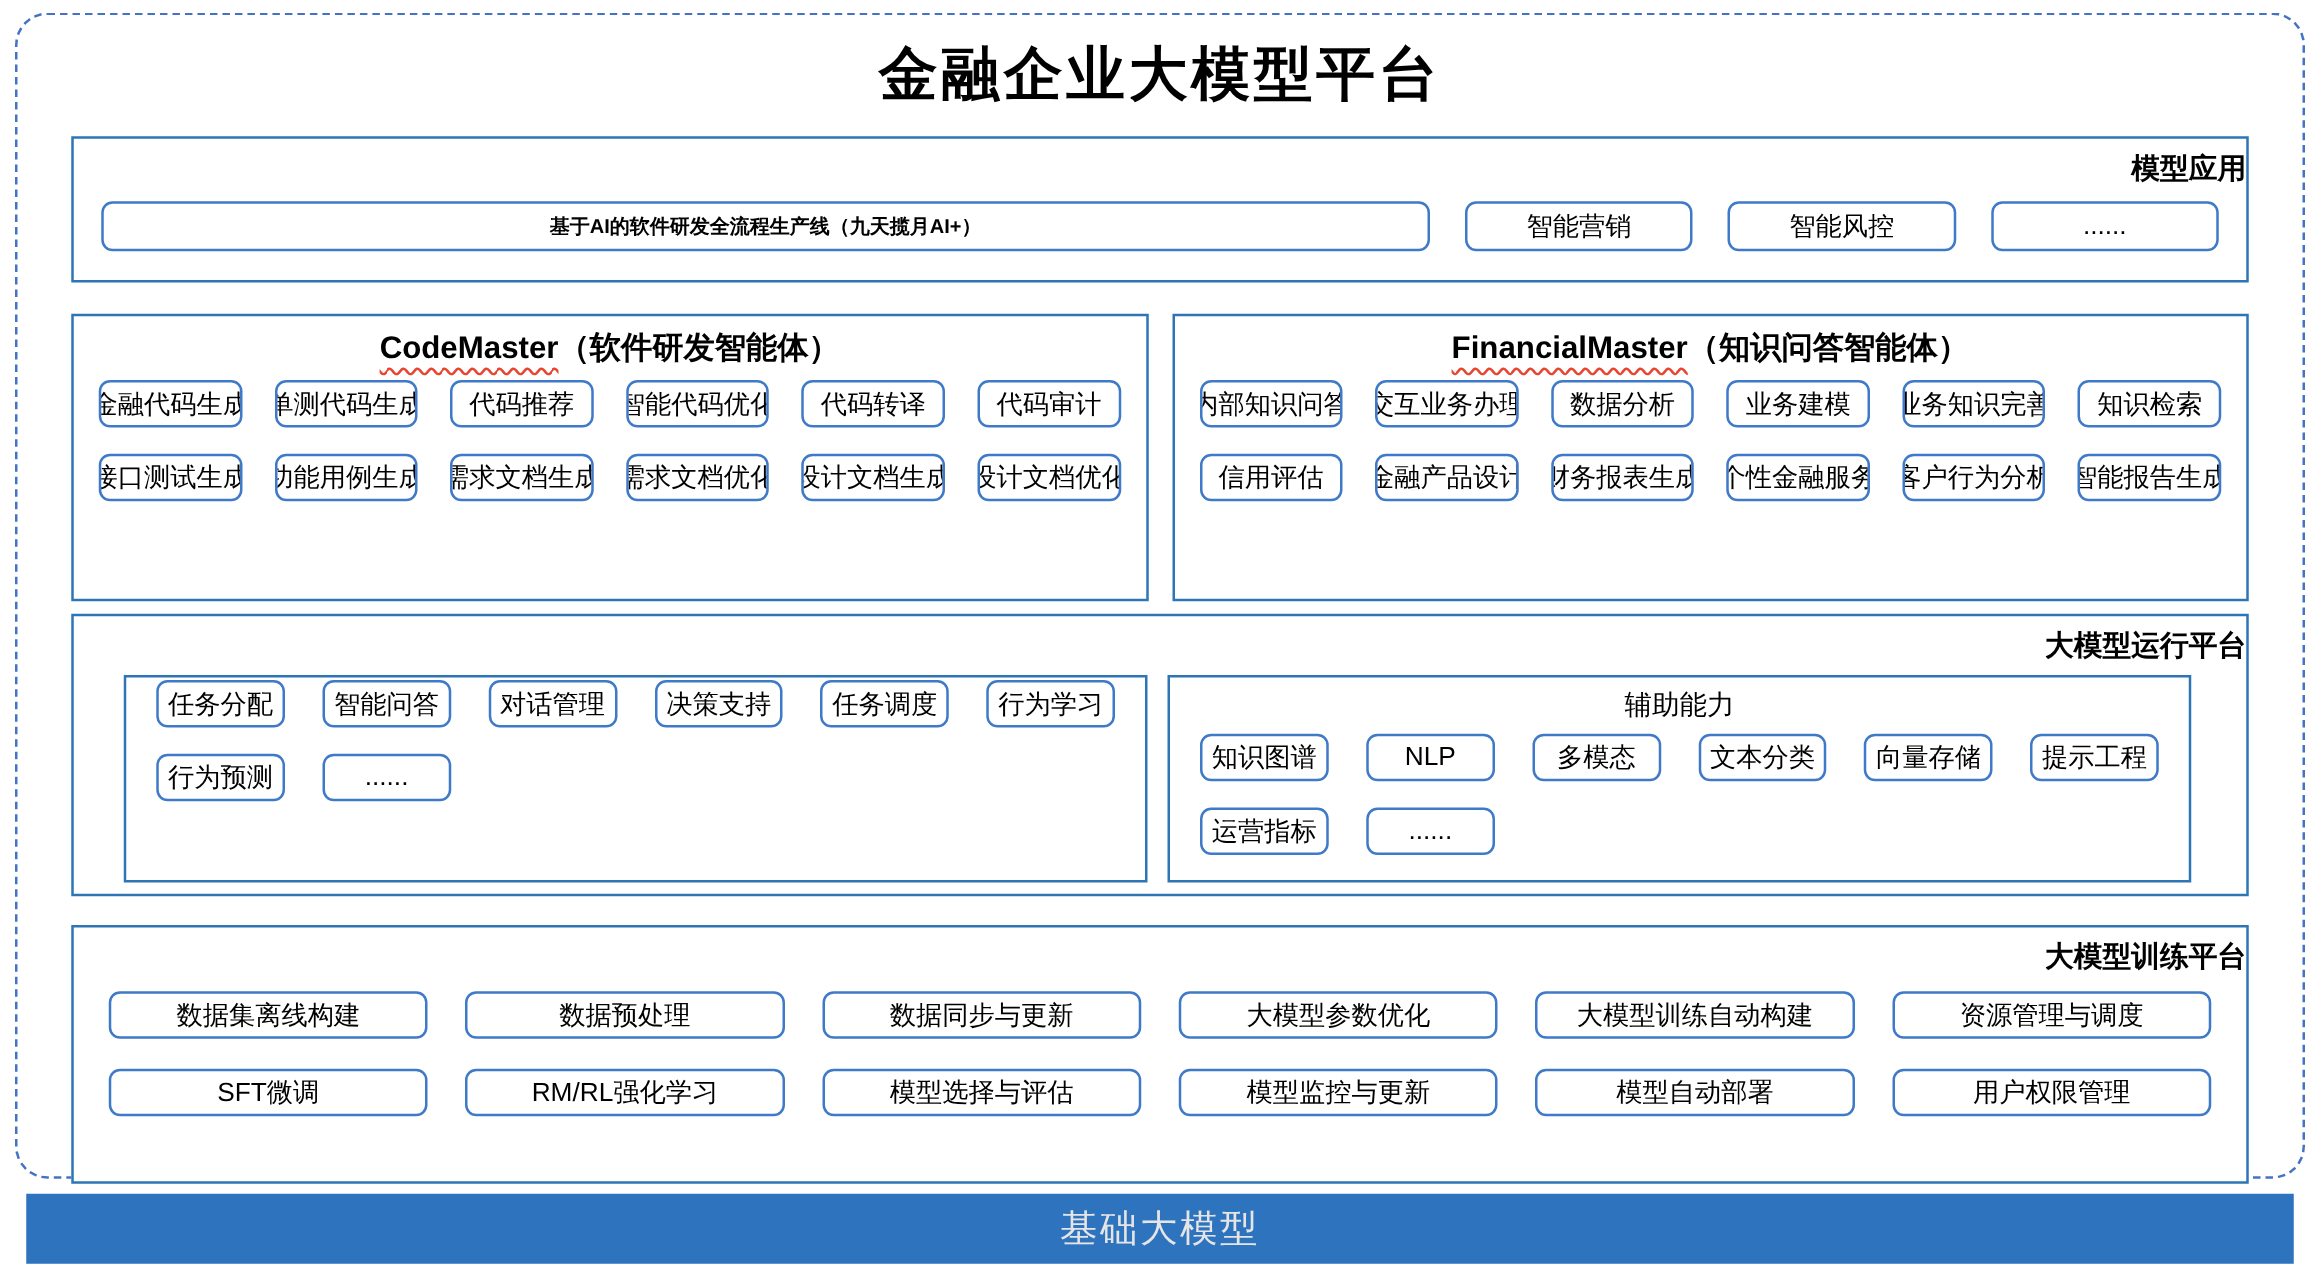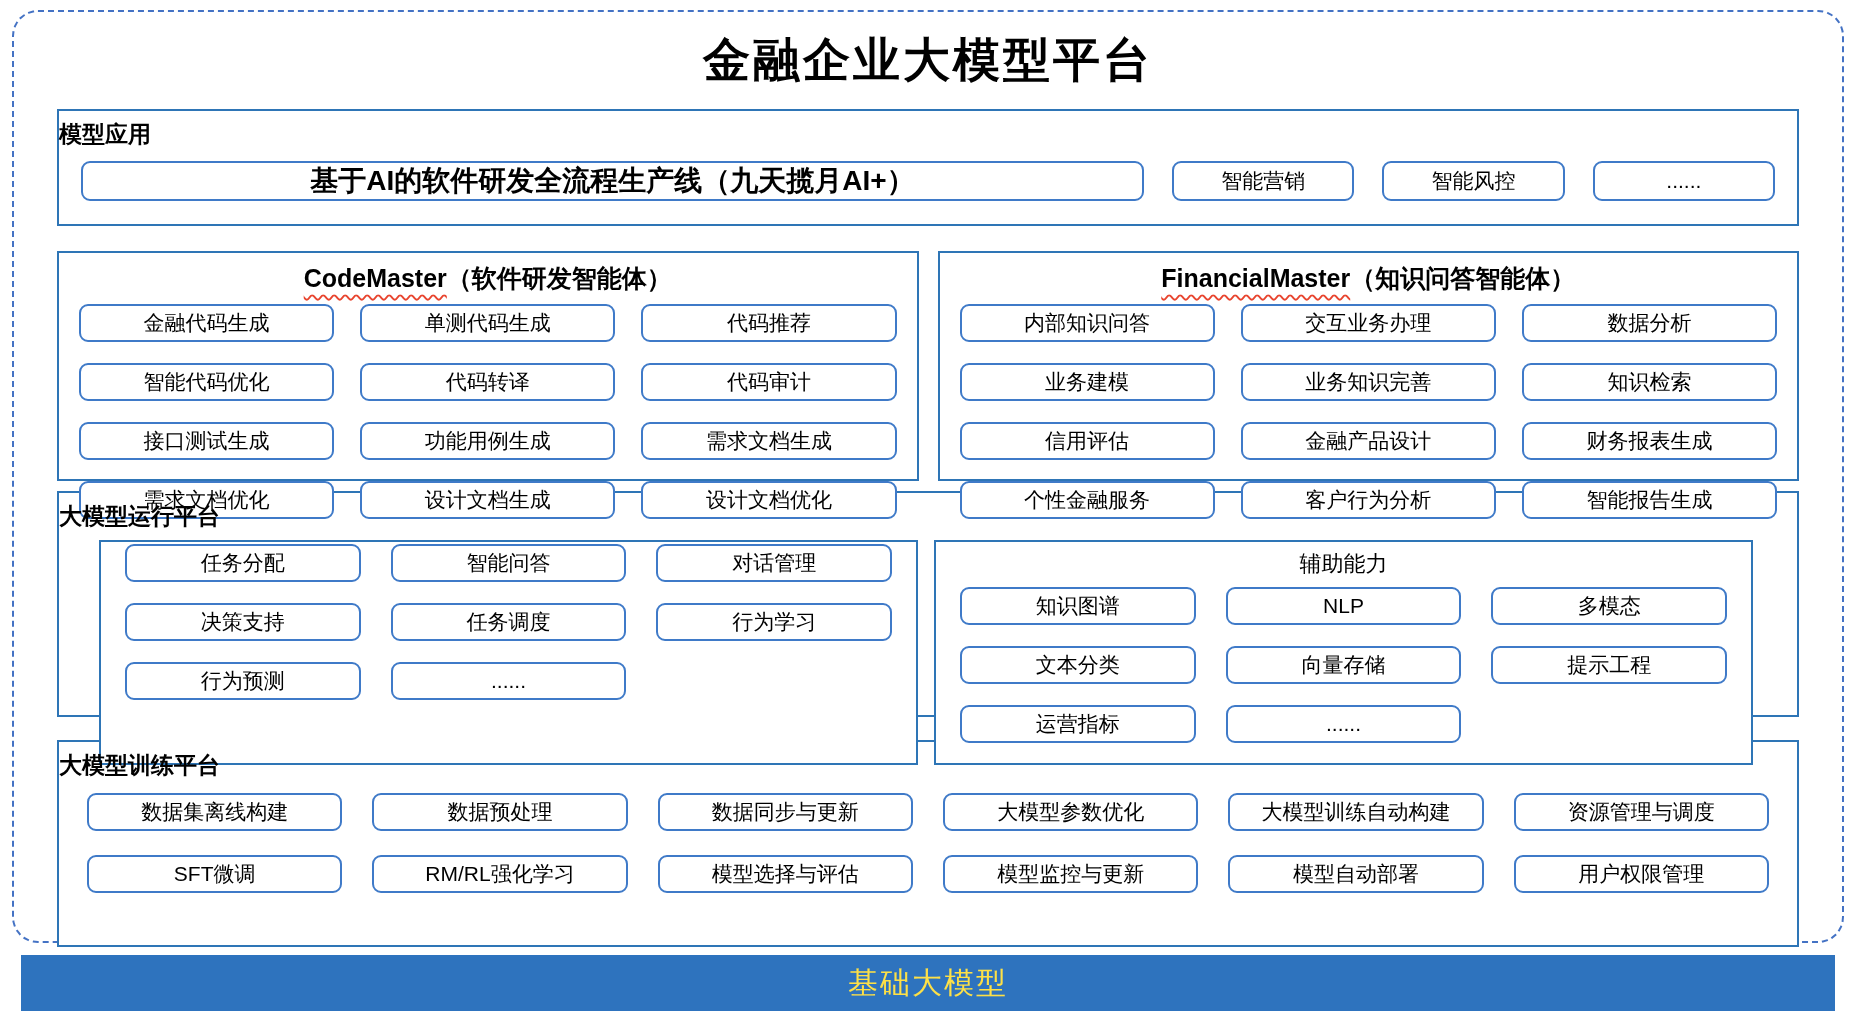--- a/index.html
+++ b/index.html
@@ -14,48 +14,48 @@
   }
   .main-title{
     font-family:"DejaVu Serif","Liberation Serif",serif;
     font-size:47px;font-weight:700;text-align:center;
     margin:16px 0 18px;letter-spacing:3px;line-height:1.35;
   }
   .box{
     border:2px solid #2E75B6;margin:0 43px;box-sizing:border-box;background:#fff;
   }
   .sec-title{
-    font-size:23px;font-weight:700;text-align:left;padding:10px 0 9px;line-height:1.2;
+    font-size:23px;font-weight:700;text-align:right;padding:10px 0 9px;line-height:1.2;
   }
   .node{
     border:2px solid #3F7AC8;border-radius:9px;background:#fff;
     display:flex;align-items:center;justify-content:center;
     height:38px;font-size:21px;font-weight:500;text-align:center;
     box-sizing:border-box;white-space:nowrap;overflow:hidden;
   }
   
   .app-box{height:117px;margin-bottom:25px;}
   .app-row{display:flex;gap:28px;padding:3px 22px 0;align-items:center;}
   .app-row .node{flex:1;height:40px;}
-  .app-row .node.big{flex:0 0 1063px;font-weight:700;font-size:28px;}
+  .app-row .node.big{flex:0 0 1063px;font-weight:700;font-size:16px;}
   
   .agents-row{display:flex;gap:19px;margin:0 43px 10px;}
   .agent-box{flex:1;height:230px;border:2px solid #2E75B6;box-sizing:border-box;background:#fff;}
   .agent-title{
     font-size:25px;font-weight:700;text-align:center;padding:10px 0 9px;line-height:1.2;
   }
   .wavy{
     text-decoration-line:underline;
     text-decoration-style:wavy;
     text-decoration-color:#E8442E;
     text-decoration-thickness:2px;
     text-underline-offset:7px;
   }
   .grid4{
-    display:grid;grid-template-columns:repeat(3,1fr);
+    display:grid;grid-template-columns:repeat(6,1fr);
     gap:21px 26px;padding:2px 20px 24px;
   }
   
   .runtime-box{height:226px;margin-bottom:23px;}
   .runtime-row{display:flex;gap:16px;padding:0 44px 0 40px;}
   .subbox{
     flex:1;border:2px solid #2E75B6;box-sizing:border-box;background:#fff;
   }
   .sub-title{
     font-size:22px;font-weight:400;text-align:center;padding:9px 0 8px;line-height:1.2;
@@ -63,21 +63,21 @@
   .subbox .grid4{padding:2px 24px 20px;gap:21px 30px;}
   
   .training-box{height:207px;}
   .grid6{
     display:grid;grid-template-columns:repeat(6,1fr);
     gap:24px 30px;padding:4px 28px 26px;
   }
   
   .base-bar{
     position:absolute;left:21px;top:955px;width:1814px;height:56px;
-    background:#2E73BE;color:#fde047;display:flex;align-items:center;justify-content:center;
+    background:#2E73BE;color:#e5e5e5;display:flex;align-items:center;justify-content:center;
     font-size:30px;font-weight:500;letter-spacing:2px;
   }
 </style>
 </head>
 <body>
 
 <div class="frame">
 
   <h1 class="main-title">金融企业大模型平台</h1>
 

